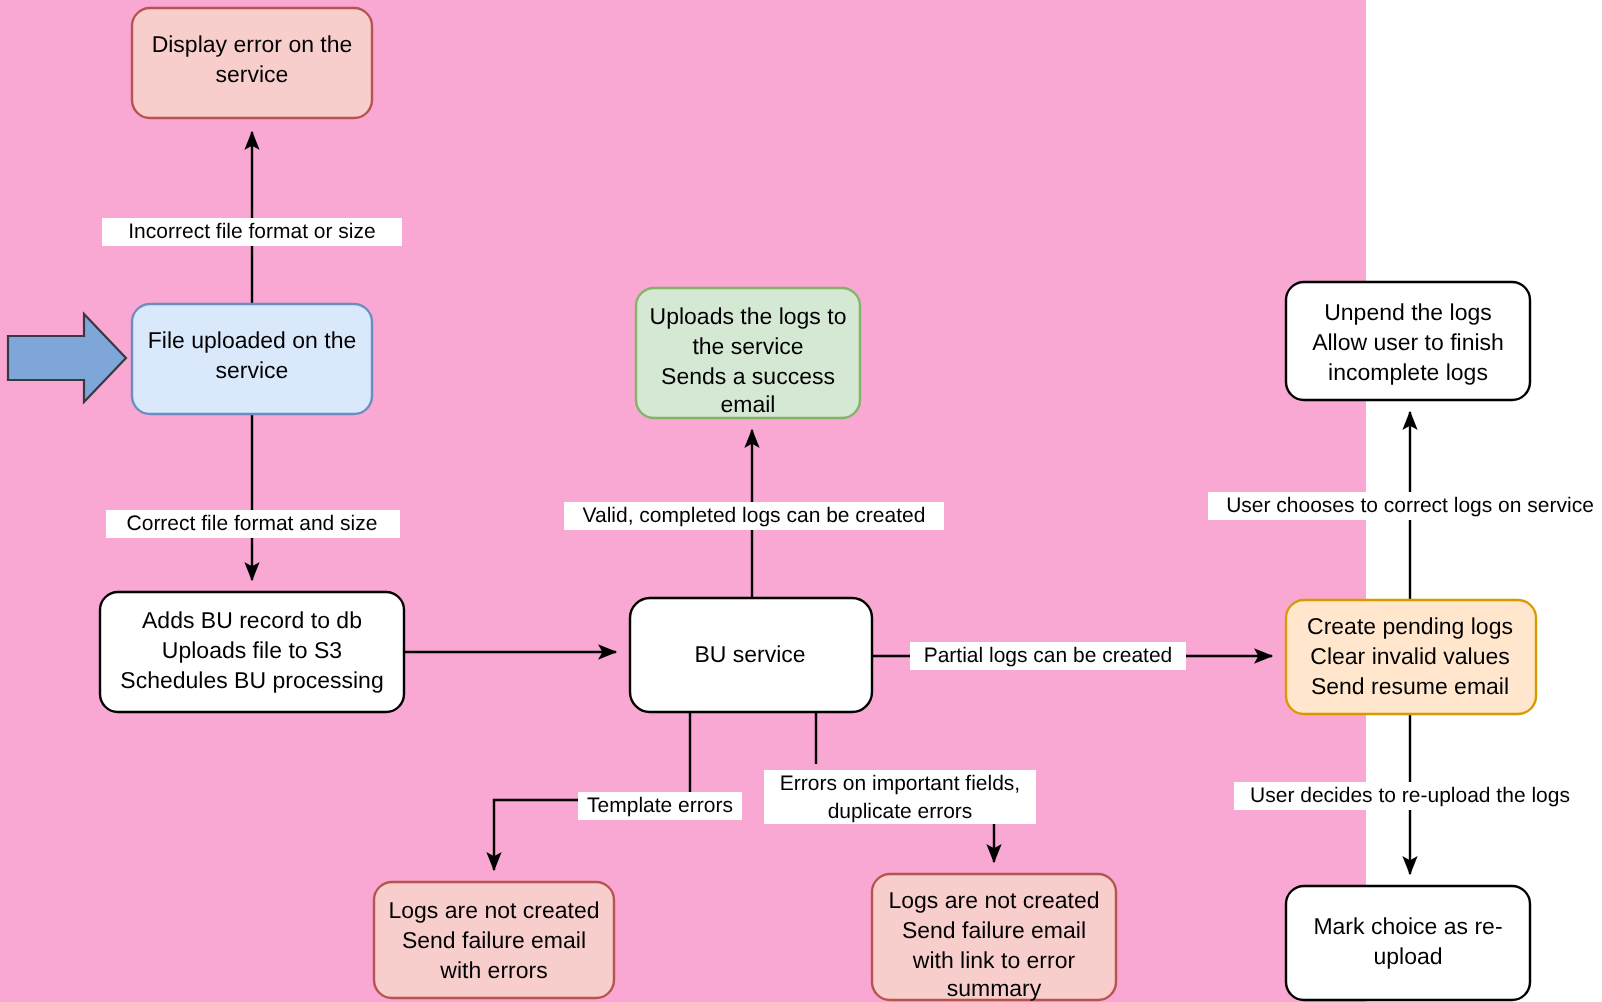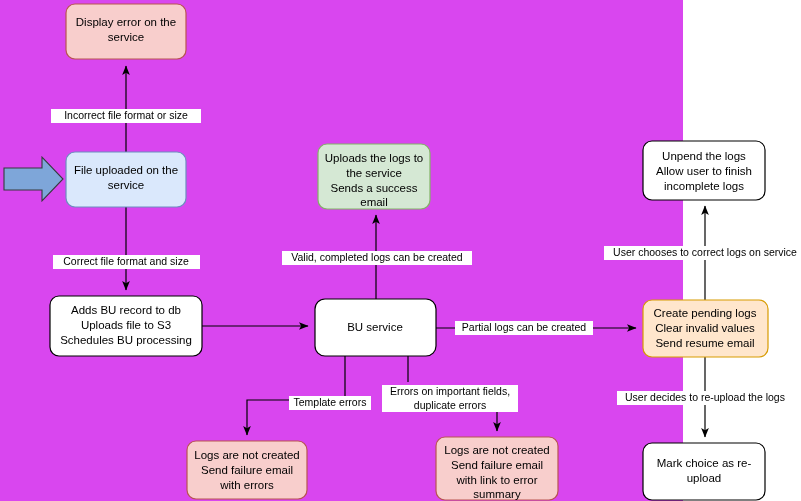--- a/index.html
+++ b/index.html
@@ -10,21 +10,21 @@
   body {
     width: 801px;
     height: 501px;
     overflow: hidden;
     font-family: "Liberation Sans", sans-serif;
   }
   #canvas {
     position: relative;
     width: 683px;
     height: 501px;
-    background: #d946ef;
+    background: #f9a8d4;
   }
   svg.flow {
     position: absolute;
     left: 0;
     top: 0;
     width: 801px;
     height: 501px;
   }
   .node-rect {
     stroke-width: 1.2;

